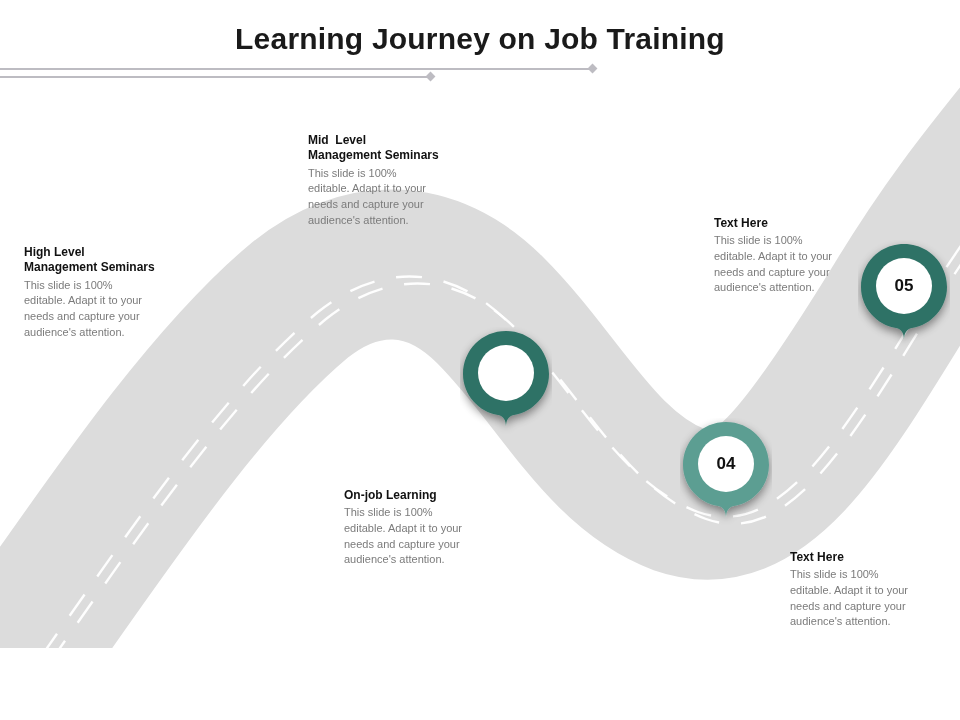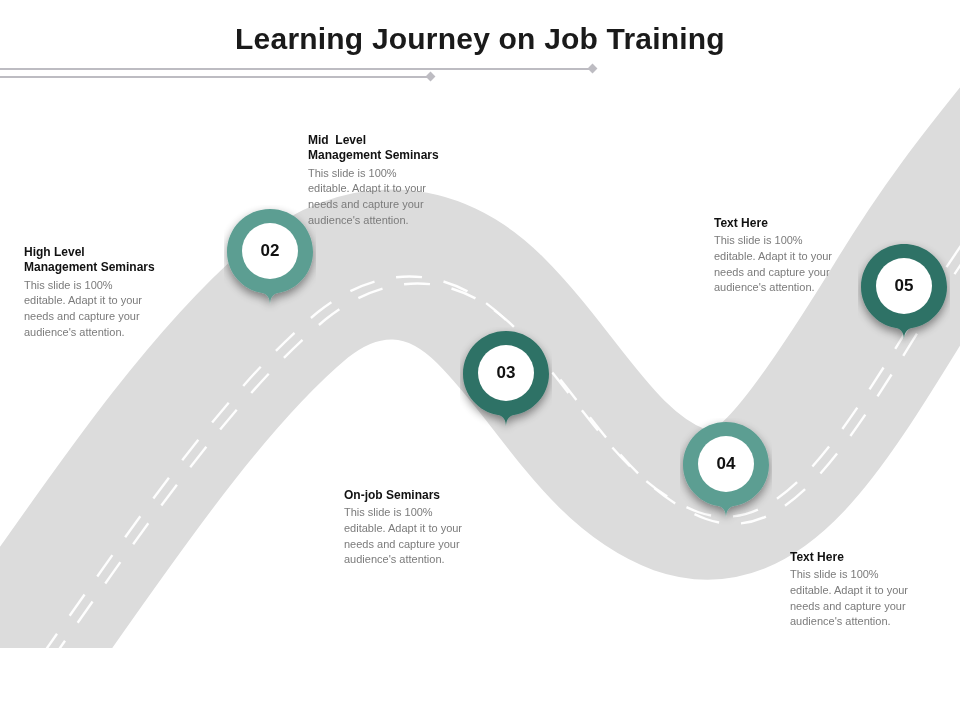--- a/index.html
+++ b/index.html
@@ -159,54 +159,36 @@
       <path d="M -60 760
                C 60 600, 180 400, 300 300
                C 360 252, 430 250, 490 310
                C 560 380, 600 470, 680 500
                C 760 528, 820 430, 900 300
                C 950 218, 990 170, 1030 120" stroke-width="2.4" stroke-dasharray="26 22" transform="translate(26,19)" opacity="0.95"></path>
     </g>
   </svg>
 
 
-  <div class="pin" style="left:224px; top:205px;">
-    <svg viewBox="0 0 92 122" width="92" height="122">
-      <g filter="url(#pinShadow)">
-        <path d="M46 4
-                 C 22 4, 3 23, 3 47
-                 C 3 68, 19 85, 38 88
-                 C 44 89, 46 94, 46 100
-                 L 46 116
-                 L 46 100
-                 C 46 94, 48 89, 54 88
-                 C 73 85, 89 68, 89 47
-                 C 89 23, 70 4, 46 4 Z" fill="#5c9e92"></path>
-        <circle cx="46" cy="46" r="28" fill="#ffffff"></circle>
-      </g>
-    </svg>
-    <div class="pin-num">02</div>
-  </div>
 
   <div class="pin" style="left:460px; top:327px;">
     <svg viewBox="0 0 92 122" width="92" height="122">
       <g filter="url(#pinShadow)">
         <path d="M46 4
                  C 22 4, 3 23, 3 47
                  C 3 68, 19 85, 38 88
                  C 44 89, 46 94, 46 100
                  L 46 116
                  L 46 100
                  C 46 94, 48 89, 54 88
                  C 73 85, 89 68, 89 47
                  C 89 23, 70 4, 46 4 Z" fill="#2f7266"></path>
         <circle cx="46" cy="46" r="28" fill="#ffffff"></circle>
       </g>
     </svg>
-    <div class="pin-num">03</div>
   </div>
 
   <div class="pin" style="left:680px; top:418px;">
     <svg viewBox="0 0 92 122" width="92" height="122">
       <g filter="url(#pinShadow)">
         <path d="M46 4
                  C 22 4, 3 23, 3 47
                  C 3 68, 19 85, 38 88
                  C 44 89, 46 94, 46 100
                  L 46 116
@@ -250,21 +232,21 @@
   <div class="tblock b2">
     <div class="t-head">Mid  Level
 Management Seminars</div>
     <div class="t-body">This slide is 100%
 editable. Adapt it to your
 needs and capture your
 audience's attention.</div>
   </div>
 
   <div class="tblock b3">
-    <div class="t-head">On-job Seminars</div>
+    <div class="t-head">On-job Learning</div>
     <div class="t-body">This slide is 100%
 editable. Adapt it to your
 needs and capture your
 audience's attention.</div>
   </div>
 
   <div class="tblock b4">
     <div class="t-head">Text Here</div>
     <div class="t-body">This slide is 100%
 editable. Adapt it to your

